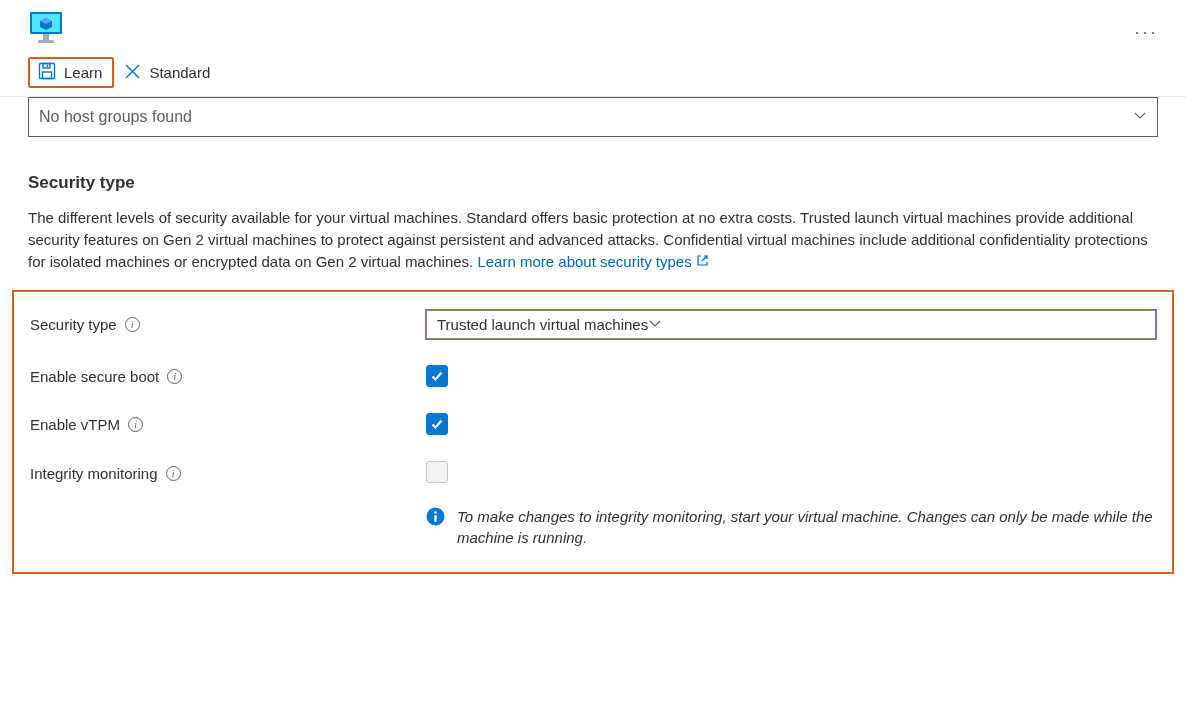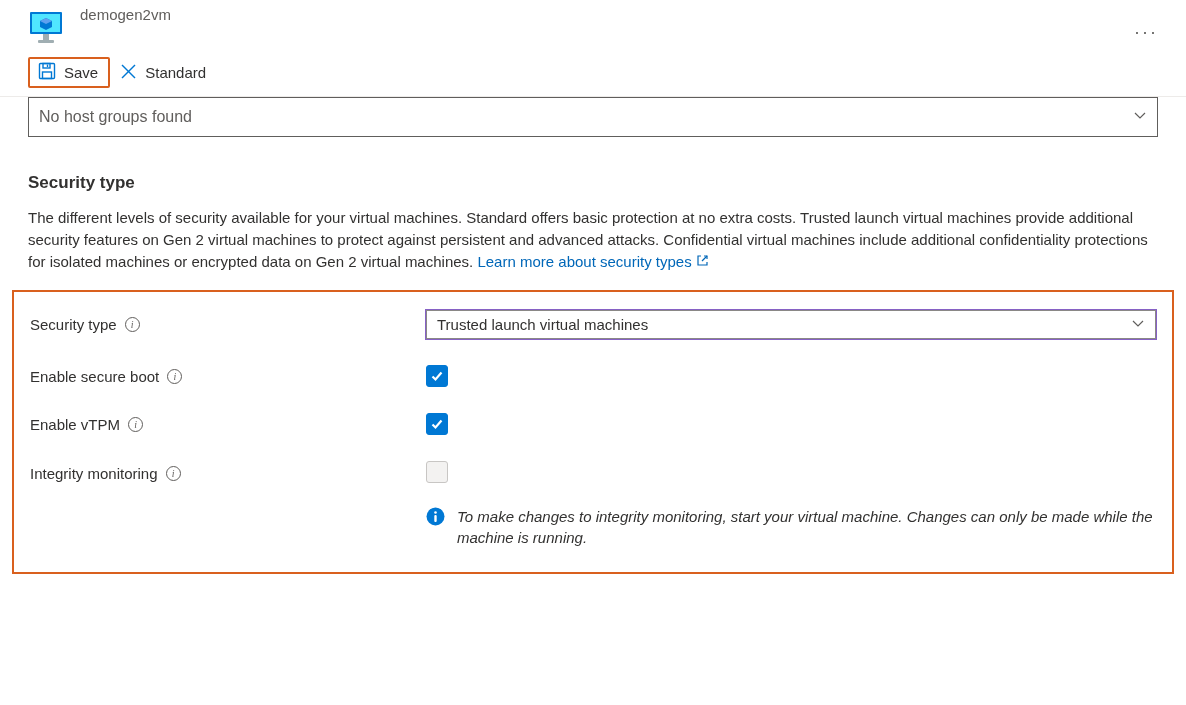--- a/index.html
+++ b/index.html
@@ -16,21 +16,21 @@
 .host-select { margin: 0 28px; border: 1px solid #605e5c; padding: 10px 10px; display: flex; justify-content: space-between; align-items: center; color: #605e5c; font-size: 16px; cursor: pointer; }
 .section { padding: 0 28px; }
 .section-title { font-size: 17px; font-weight: 600; margin-top: 36px; margin-bottom: 14px; }
 .section-desc { font-size: 15px; line-height: 1.45; color: #323130; max-width: 1130px; }
 .link { color: #0067b8; text-decoration: none; margin-top: 26px; }
 .highlight-box { border: 2px solid #d9601e; margin: 18px 12px 0 12px; padding: 18px 16px 24px 16px; }
 .form-row { display: flex; align-items: center; margin-bottom: 26px; }
 .form-row:last-of-type { margin-bottom: 0; }
 .form-label { width: 396px; font-size: 15px; display: flex; align-items: center; gap: 8px; }
 .form-control { flex: 1; }
-.select-box { border: 1px solid #8a8886; outline: 1px solid #8661c5; padding: 5px 10px; display: flex; justify-content: space-between; align-items: center; font-size: 15px; cursor: pointer; max-width: 730px; }
+.select-box { border: 1px solid #8a8886; outline: 1px solid #8661c5; padding: 5px 10px; display: flex; align-items: center; font-size: 15px; cursor: pointer; max-width: 730px; }
 .checkbox { width: 22px; height: 22px; border: 1px solid #323130; border-radius: 3px; display: inline-flex; align-items: center; justify-content: center; cursor: pointer; }
 .checkbox.checked { background: #0078d4; border-color: #0078d4; }
 .checkbox.disabled { background: #f3f2f1; border-color: #c8c6c4; cursor: default; }
 .info-circle { display: inline-flex; width: 15px; height: 15px; border: 1px solid #605e5c; border-radius: 50%; align-items: center; justify-content: center; font-size: 10px; font-style: italic; color: #605e5c; font-family: serif; cursor: pointer; }
 .info-msg { display: flex; gap: 12px; margin-left: 396px; margin-top: 20px; max-width: 740px; align-items: flex-start; font-style: italic; }
 .info-msg-icon { flex-shrink: 0; margin-top: 1px; }
 .info-msg-text { font-size: 15px; line-height: 1.4; }
 .chevron { color: #605e5c; }
 .ext-link-icon { margin-left: 4px; }
 </style>
@@ -42,36 +42,35 @@
     <svg width="36" height="34" viewBox="0 0 36 34">
       <rect x="2" y="2" width="32" height="22" rx="1" fill="#0078d4"></rect>
       <rect x="4" y="4" width="28" height="18" fill="#50e6ff"></rect>
       <path d="M18 8 L24 11 L24 17 L18 20 L12 17 L12 11 Z" fill="#0078d4"></path>
       <path d="M18 8 L24 11 L18 14 L12 11 Z" fill="#5ea0ef"></path>
       <rect x="15" y="24" width="6" height="6" fill="#a0aeb2"></rect>
       <rect x="10" y="30" width="16" height="3" rx="1" fill="#a0aeb2"></rect>
     </svg>
   </div>
   <div class="title-block">
-    <div class="page-subtitle">demogen2vm</div>
   </div>
   <div class="more-dots">···</div>
 </div>
 
 <div class="toolbar">
   <button class="tb-btn save-highlight">
     <span>
       <svg width="18" height="18" viewBox="0 0 18 18" fill="none" stroke="#0078d4" stroke-width="1.4">
         <rect x="1.5" y="1.5" width="15" height="15" rx="1"></rect>
         <rect x="4.5" y="10" width="9" height="6.5" fill="none"></rect>
         <rect x="5" y="1.5" width="7" height="4.5" fill="none"></rect>
         <line x1="9.5" y1="2.5" x2="9.5" y2="5"></line>
       </svg>
     </span>
-    <span>Save</span>
+    <span>Learn</span>
   </button>
   <button class="tb-btn">
     <span>
       <svg width="17" height="17" viewBox="0 0 17 17" stroke="#0078d4" stroke-width="1.4">
         <line x1="2" y1="2" x2="15" y2="15"></line>
         <line x1="15" y1="2" x2="2" y2="15"></line>
       </svg>
     </span>
     <span>Standard</span>
   </button>

